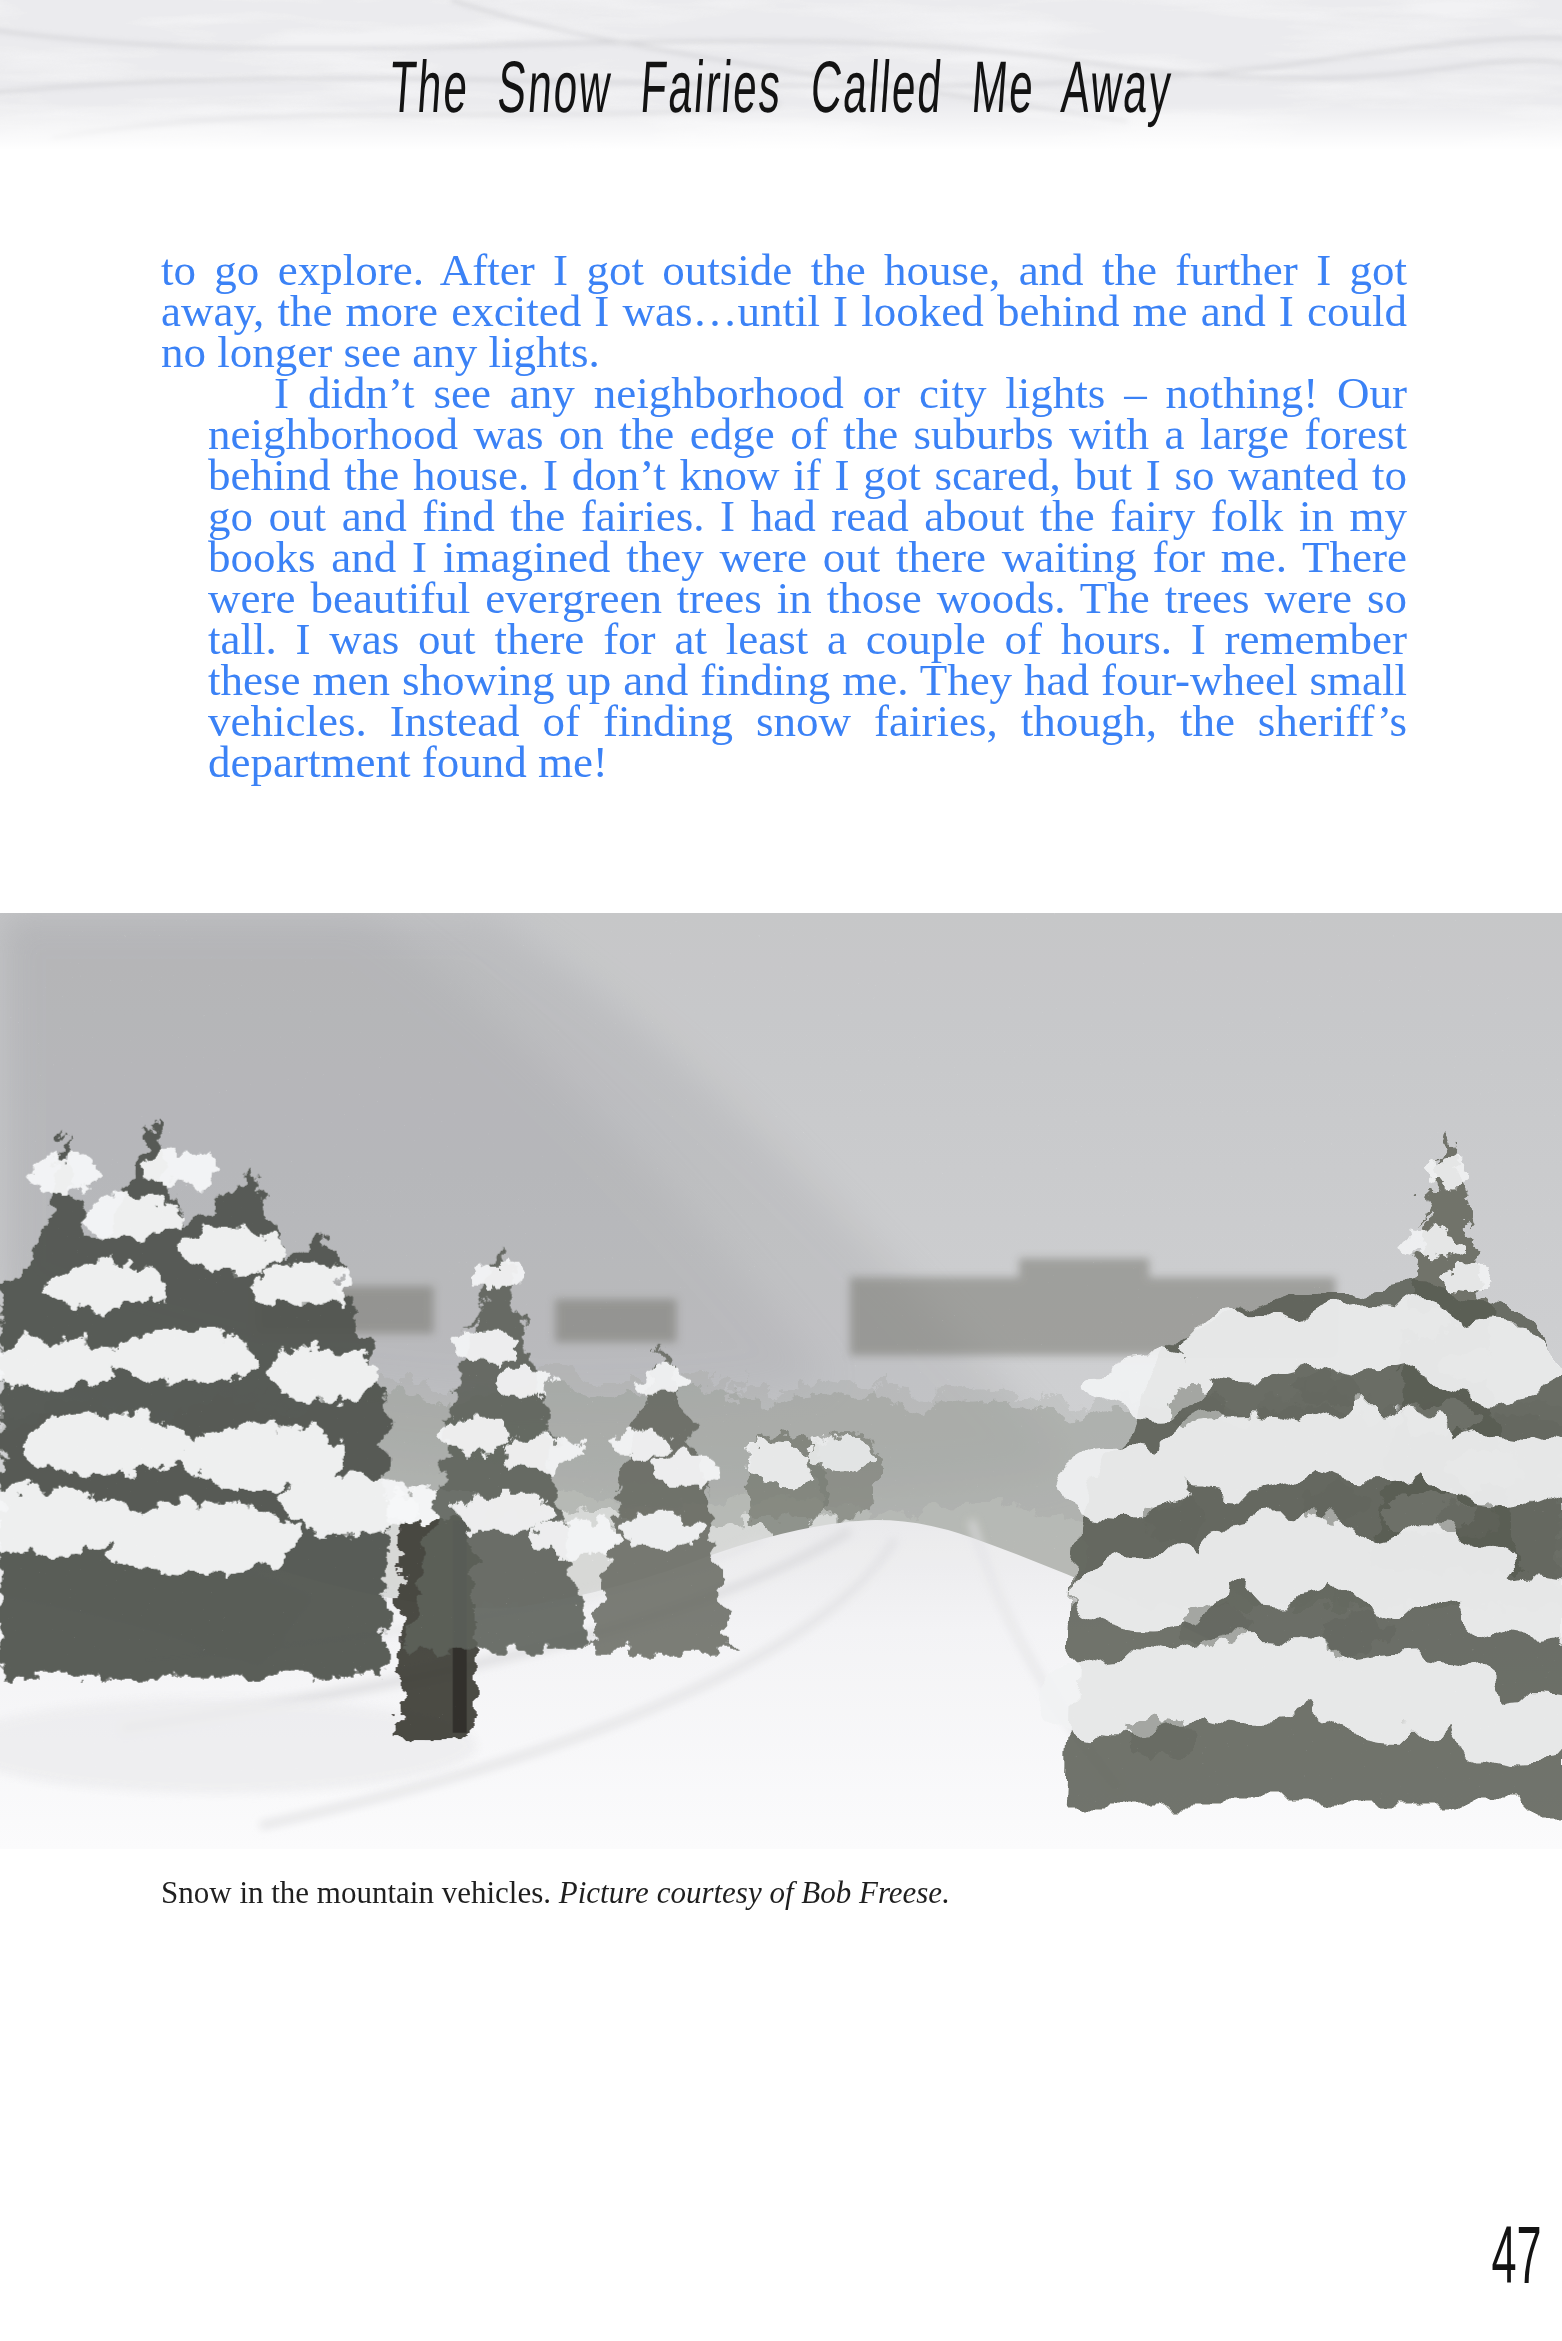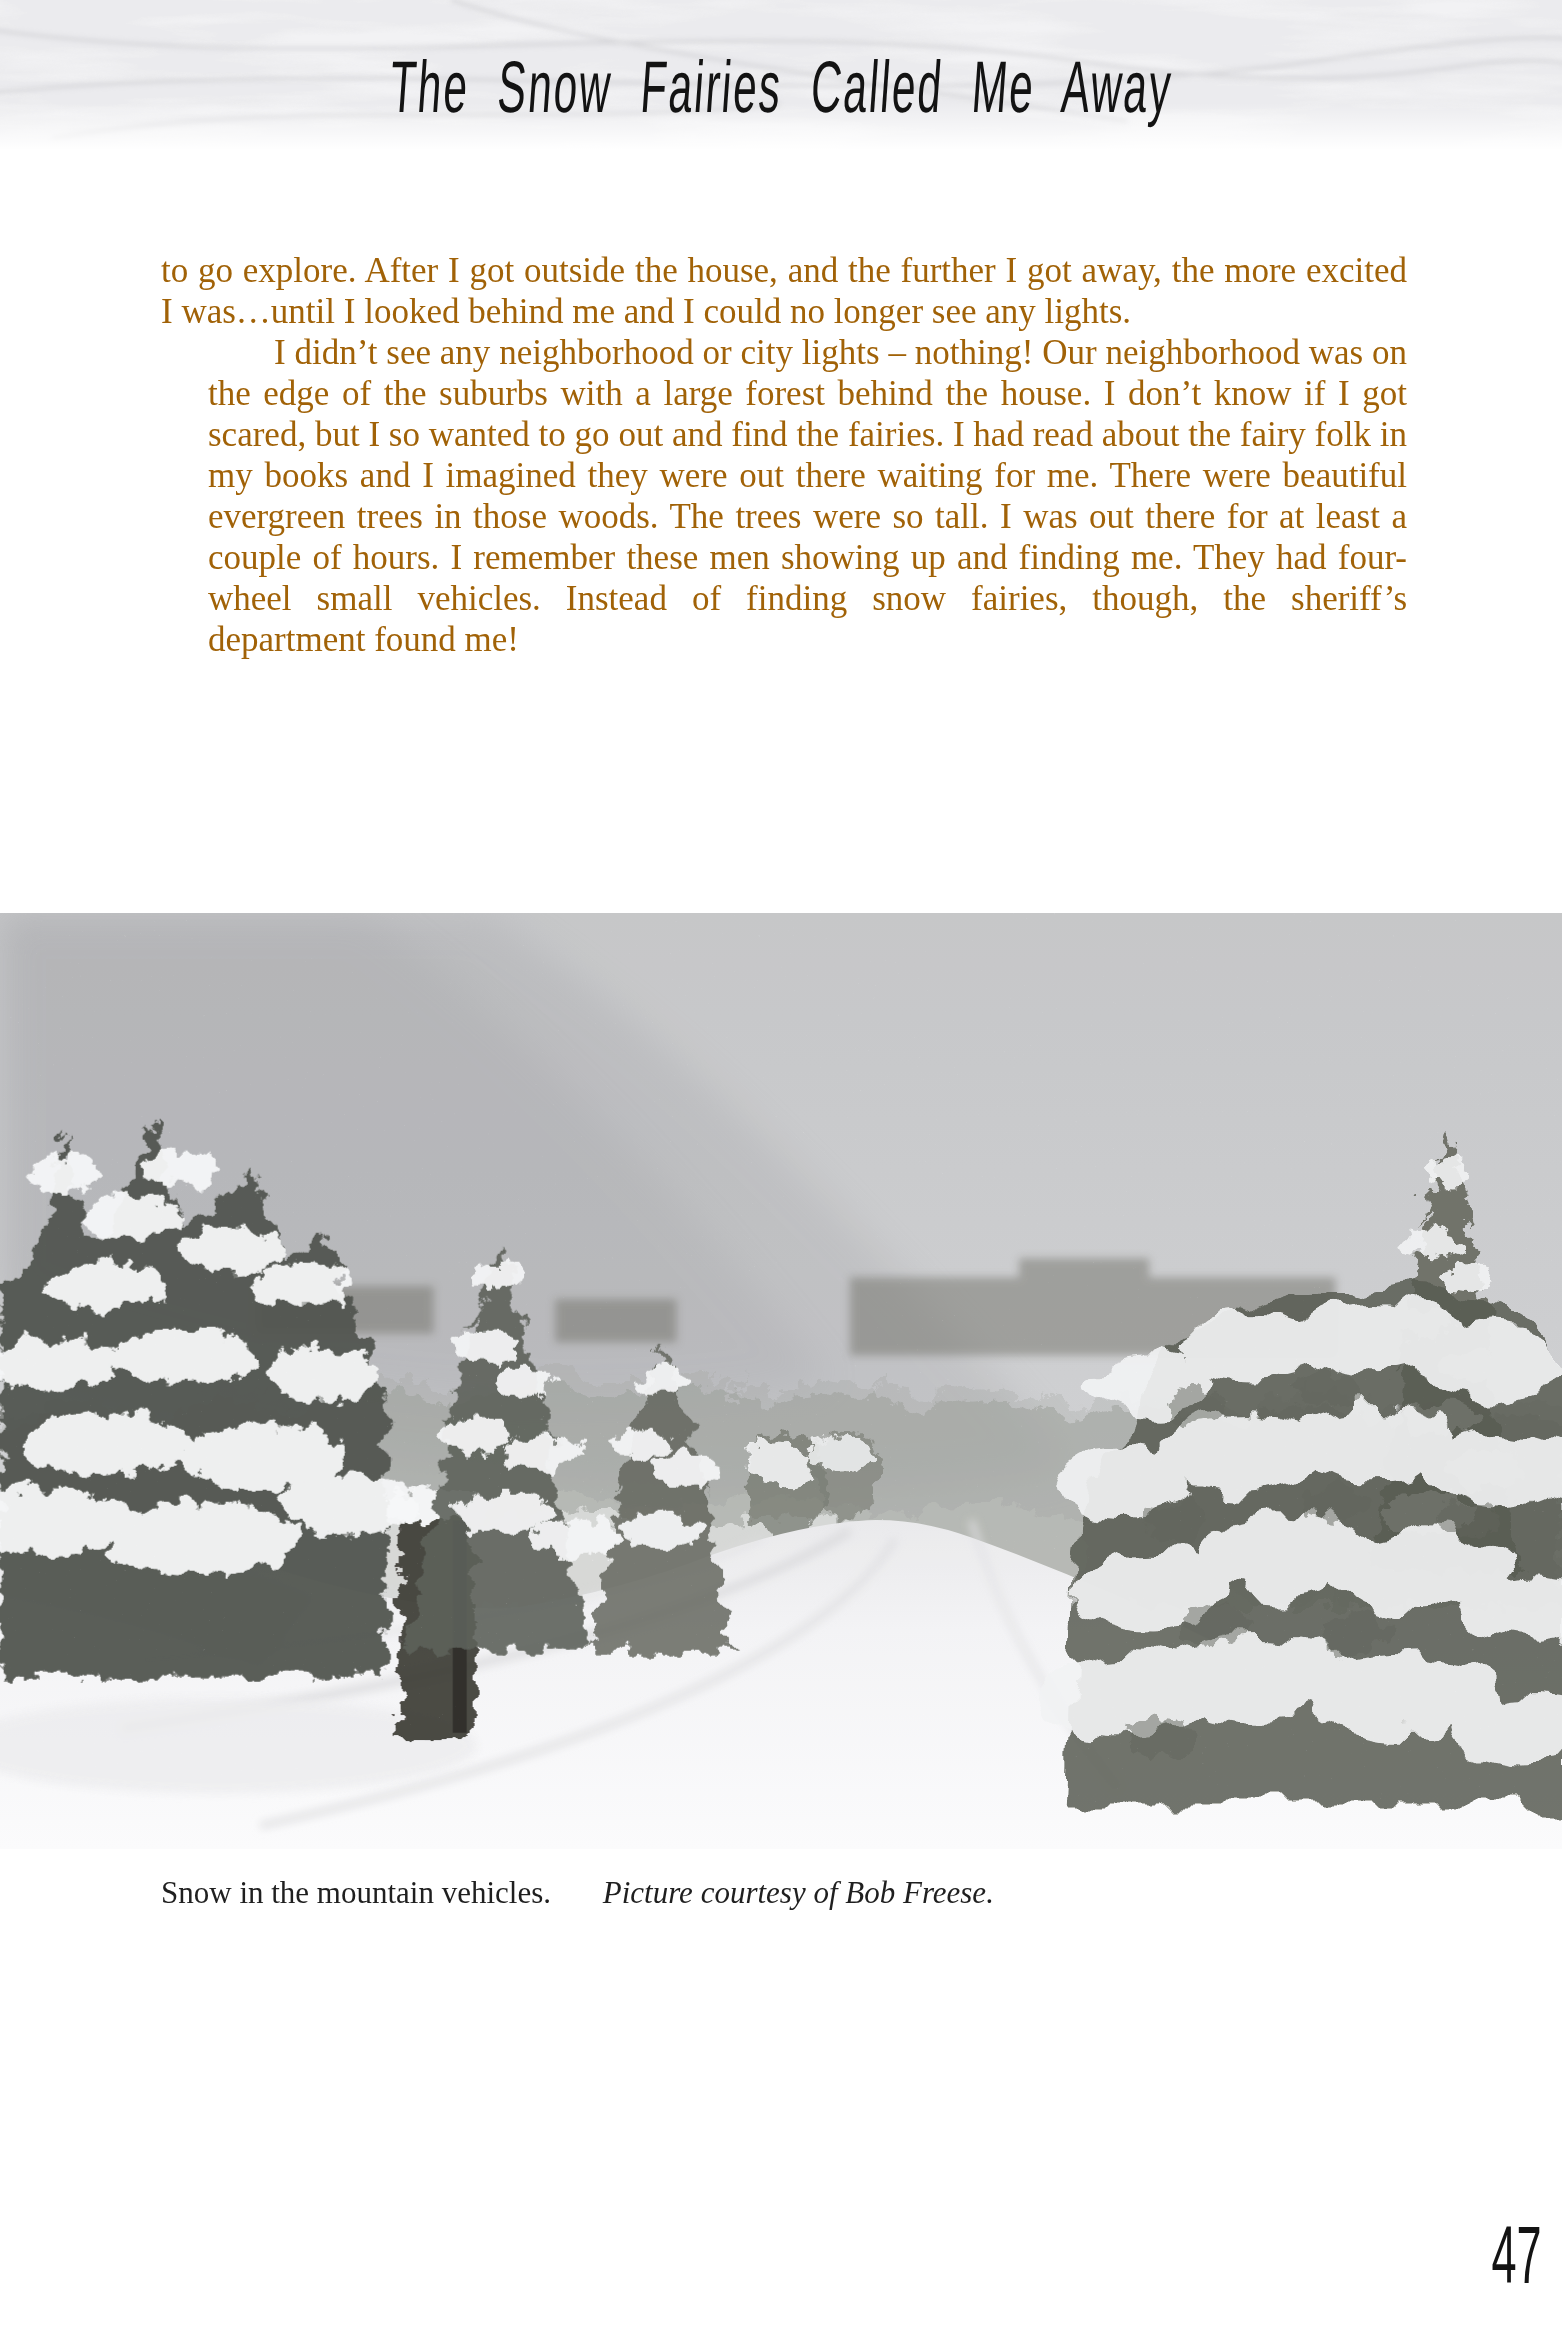--- a/index.html
+++ b/index.html
@@ -13,33 +13,33 @@
   .banner svg { position: absolute; top: 0; left: 0; width: 100%; height: 100%; }
   .page-title { position: absolute; top: 50px; left: 0; width: 100%;
                 text-align: center; color: #131313;
                 font-family: "Liberation Sans", sans-serif; font-weight: 400; }
   .page-title .stretch { display: inline-block; font-size: 73px; line-height: 73px;
                 white-space: nowrap; letter-spacing: 3.5px; word-spacing: 26px;
                 transform: scaleX(0.58) skewX(-7deg); transform-origin: 50% 50%; }
 
   
   .textblock { position: absolute; left: 161px; top: 250px; width: 1246px;
-               font-size: 35px; line-height: 41px; text-align: justify;
-               color: #a16207; }
+               font-size: 45px; line-height: 41px; text-align: justify;
+               color: #3b82f6; }
   .textblock p { margin: 0; }
   .textblock p.indent { text-indent: 66px; margin-left: 47px; }
 
   
   .photo-wrap { position: absolute; top: 913px; left: 0; width: 1562px; height: 936px; }
   .photo-wrap svg { display: block; width: 100%; height: 100%; }
 
   
   .caption { position: absolute; left: 161px; top: 1874px; width: 1246px;
              font-size: 31px; line-height: 38px; color: #1f1f1f; }
-  .caption em { font-style: italic; margin-left: 44px; }
+  .caption em { font-style: italic; }
 
   
   .pagenum { position: absolute; top: 2214px; left: 0; width: 100%;
              text-align: right; color: #131313;
              font-family: "Liberation Sans", sans-serif; }
   .pagenum .stretch { display: inline-block; font-size: 82px; line-height: 82px;
              transform: scaleX(0.55); transform-origin: 50% 50%; }
 </style>
 </head>
 <body>

